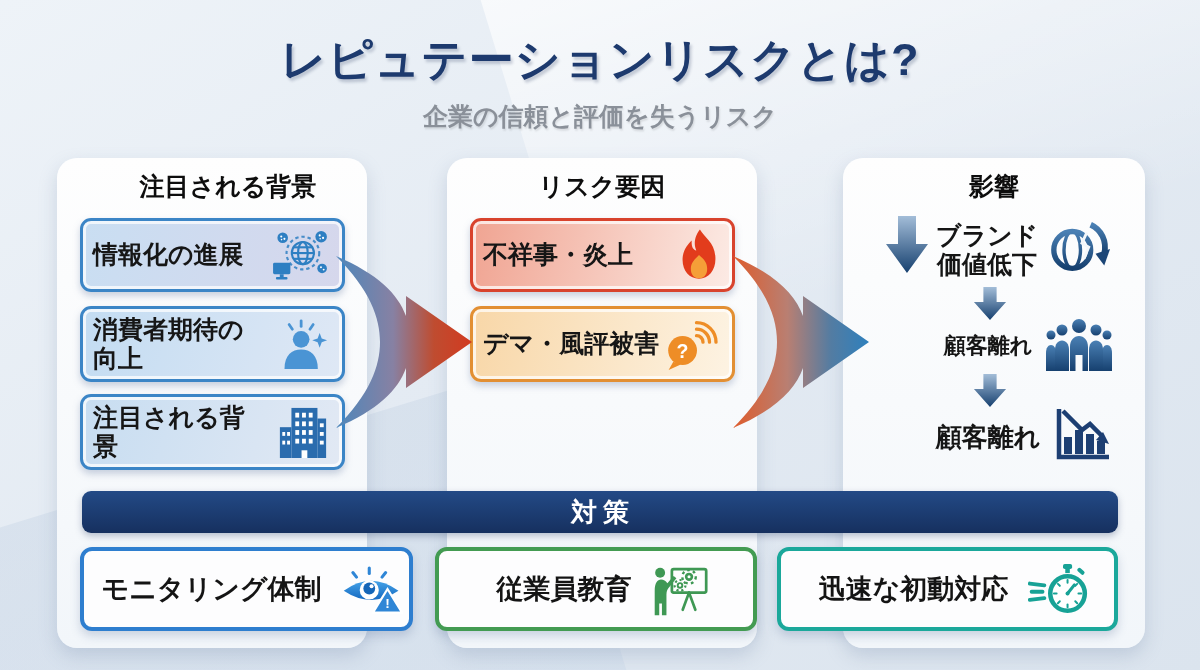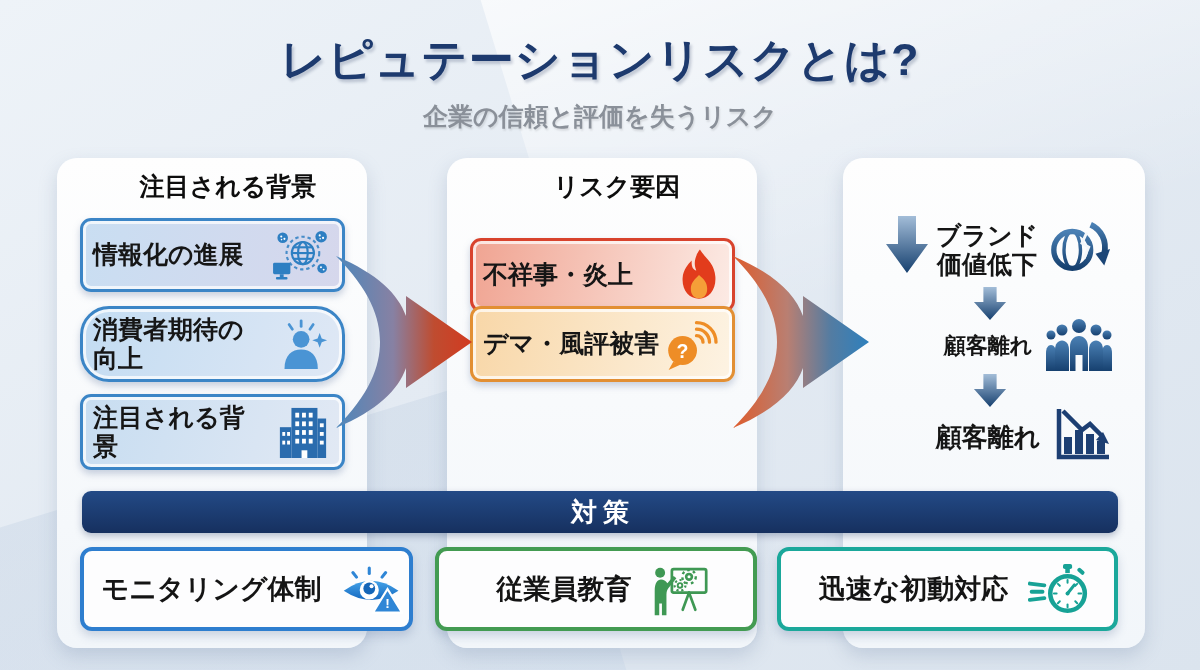--- a/index.html
+++ b/index.html
@@ -18,37 +18,37 @@
   .subtitle { position:absolute; top:100px; left:0; width:100%; text-align:center;
               font-size:25px; font-weight:700; color:#8a9099; text-shadow:1px 2px 2px rgba(0,0,0,0.10); }
   .panel { position:absolute; top:158px; height:490px; border-radius:20px;
            background:linear-gradient(180deg,#fefefe 0%,#f2f6fa 100%);
            box-shadow:0 8px 18px rgba(125,145,175,0.30); }
   .panel-left { left:57px; width:310px; }
   .panel-mid  { left:447px; width:310px; }
   .panel-right{ left:843px; width:302px; }
   .col-heading { position:absolute; top:170px; font-size:25px; font-weight:800; color:#0d0d0d; text-align:center; }
   .h-left { left:73px; width:310px; }
-  .h-mid  { left:462px; width:310px; }
+  .h-mid  { left:447px; width:310px; }
   .h-right{ left:843px; width:302px; }
   .item { position:absolute; width:265px; border-radius:11px; display:flex; align-items:center;
           justify-content:space-between; padding:0 13px 0 10px;
           box-shadow:0 4px 7px rgba(110,130,165,0.35), inset 0 0 0 3px rgba(255,255,255,0.72); }
   .item .lbl { font-size:25px; font-weight:700; color:#161616; line-height:1.18; }
   .nowrap { white-space:nowrap; }
   .wrap { width:160px; }
   .r1 { top:218px; height:74px; }
   .r2 { top:306px; height:76px; }
   .r3 { top:394px; height:76px; }
   .l1,.l2,.l3 { left:80px; border:3px solid #3b85c6; }
   .l1 { background:linear-gradient(100deg,#c9def2,#d6d7ec); }
-  .l2 { background:linear-gradient(105deg,#c3dcf2,#dfe8f5);border-radius:29px; }
+  .l2 { background:linear-gradient(105deg,#c3dcf2,#dfe8f5); }
   .l3 { background:linear-gradient(105deg,#c7ddf1,#e2e9f4); }
   .m1,.m2,.m3 { left:470px; }
-  .m1 { border:3px solid #d8432d; background:linear-gradient(100deg,#f0a492,#fcebe5);margin-top:20px; }
+  .m1 { border:3px solid #d8432d; background:linear-gradient(100deg,#f0a492,#fcebe5); }
   .m2 { border:3px solid #e28f33; background:linear-gradient(100deg,#f8d7a8,#fdf3e3); }
   .m3 { border:3px solid #bd6a1f; background:linear-gradient(100deg,#e7bd8f,#f9efdf); }
   .abs { position:absolute; }
   .impact-label { position:absolute; text-align:center; font-weight:700; color:#151515; }
   .brand-label { left:930px; top:221px; width:114px; font-size:25px; line-height:1.14; }
   .cust-label  { left:928px; top:331px; width:120px; font-size:22px; }
   .stock-label { left:928px; top:420px; width:120px; font-size:26px; }
   .measures-bar { position:absolute; left:82px; top:491px; width:1036px; height:42px; border-radius:9px;
                   background:linear-gradient(180deg,#234a86,#16305f); display:flex; align-items:center;
                   justify-content:center; color:#fff; font-size:26px; font-weight:800;
@@ -101,20 +101,21 @@
 
   <h1 class="title">レピュテーションリスクとは?</h1>
   <div class="subtitle">企業の信頼と評価を失うリスク</div>
 
   <div class="panel panel-left"></div>
   <div class="panel panel-mid"></div>
   <div class="panel panel-right"></div>
 
   <div class="col-heading h-left">注目される背景</div>
   <div class="col-heading h-mid">リスク要因</div>
+  <div class="col-heading h-right">影響</div>
 
   <div class="item l1 r1">
     <span class="lbl nowrap">情報化の進展</span>
     <svg width="58" height="50" viewBox="0 0 60 52">
       <g stroke="#2e7fc2" fill="none" stroke-width="2.2">
         <circle cx="33" cy="24" r="17" stroke-dasharray="3.5 3" opacity="0.85"></circle>
         <circle cx="33" cy="24" r="11.5"></circle>
         <ellipse cx="33" cy="24" rx="5" ry="11.5"></ellipse>
         <line x1="21.5" y1="24" x2="44.5" y2="24"></line>
         <line x1="23" y1="18" x2="43" y2="18"></line>

